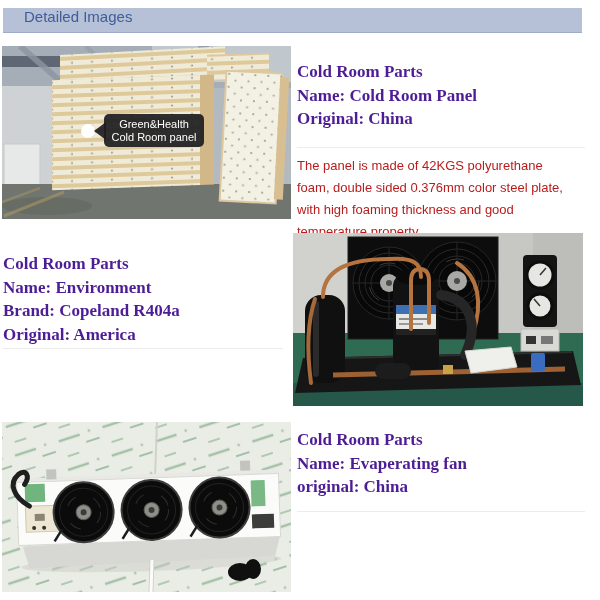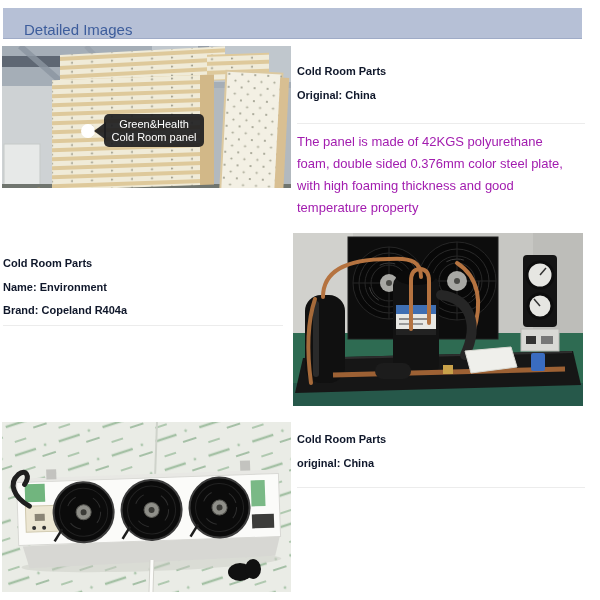--- a/index.html
+++ b/index.html
@@ -1,36 +1,36 @@
 <!DOCTYPE html>
 <html><head>
 <meta charset="utf-8">
 <style>
   html,body{margin:0;padding:0;background:#fff;}
   .page{position:relative;width:600px;height:600px;background:#ffffff;overflow:hidden;
         font-family:"Liberation Sans", sans-serif;}
-  .header-bar{position:absolute;left:3px;top:8px;width:579px;height:31px;
+  .header-bar{position:absolute;left:3px;top:8px;width:579px;height:25px;
         background:#b6c0d6;border-bottom:1px solid #9fabc7;box-sizing:border-box;
-        display:flex;align-items:flex-end;padding-left:21px;}
+        display:flex;align-items:flex-start;padding-left:21px;}
   .header-bar .title{font-size:15px;color:#3d5d9c;}
   .photo{position:absolute;overflow:hidden;}
   .photo svg{display:block;}
-  .photo1{left:2px;top:46px;width:289px;height:142px;}
+  .photo1{left:2px;top:46px;width:289px;height:173px;}
   .photo2{left:293px;top:233px;width:290px;height:173px;}
   .photo3{left:2px;top:422px;width:289px;height:170px;}
   .textcol{position:absolute;}
   .tc1{left:297px;top:60px;width:288px;}
   .tc2{left:3px;top:252px;width:280px;}
   .tc3{left:297px;top:428px;width:288px;}
-  .hline{font-size:11px;font-weight:700;color:#0f172a;line-height:23.5px;}
+  .hline{font-size:17px;font-weight:700;color:#4c1d95;line-height:23.5px;font-family:Liberation Serif, serif;}
   .divider{border-top:1px solid #ececec;height:0;width:100%;}
   .tc1 .divider{margin-top:16px;}
   .tc2 .divider{margin-top:2px;}
   .tc3 .divider{margin-top:12px;}
-  .desc{font-size:13px;color:#a21caf;line-height:22px;margin:7px 12px 0 0;}
+  .desc{font-size:13px;color:#b91c1c;line-height:22px;margin:7px 12px 0 0;}
   .desc.small{font-size:11.5px;line-height:21px;margin-top:6px;}
   svg text{font-family:"Liberation Sans", sans-serif;}
 </style>
 </head>
 <body>
 
 <div class="page">
 
   <div class="header-bar">
     <span class="title">Detailed Images</span>
@@ -82,29 +82,31 @@
         <polygon points="92,85 104,76 104,94" fill="#1d1d1f" opacity="0.92"></polygon>
         <rect x="102" y="68" width="100" height="33" rx="5" fill="#1d1d1f" opacity="0.92"></rect>
         <text x="152" y="82" text-anchor="middle" font-size="11" fill="#ffffff">Green&amp;Health</text>
         <text x="152" y="95" text-anchor="middle" font-size="11" fill="#ffffff">Cold Room panel</text>
       </g>
     </svg>
   </div>
 
   <div class="textcol tc1">
     <div class="hline">Cold Room Parts</div>
+    <div class="hline">Name: Cold Room Panel</div>
     <div class="hline">Original: China</div>
     <div class="divider"></div>
     <p class="desc">The panel is made of 42KGS polyurethane foam, double sided 0.376mm color steel plate, with high foaming thickness and good temperature property</p>
   </div>
 
   <div class="textcol tc2">
     <div class="hline">Cold Room Parts</div>
     <div class="hline">Name: Environment</div>
     <div class="hline">Brand: Copeland R404a</div>
+    <div class="hline">Original: America</div>
     <div class="divider"></div>
   </div>
 
   <div class="photo photo2">
     <svg viewBox="0 0 290 173" width="290" height="173">
       <rect width="290" height="110" fill="#c7c7c3"></rect>
       <rect width="60" height="110" fill="#d3d3cf" opacity="0.8"></rect>
       <rect x="240" width="50" height="110" fill="#bdbdb9"></rect>
       <rect y="100" width="290" height="73" fill="#2e6b52"></rect>
       <rect y="150" width="290" height="23" fill="#26584a"></rect>
@@ -230,17 +232,18 @@
       <line x1="150" y1="138" x2="149" y2="170" stroke="#fcfcfa" stroke-width="3"></line>
       <g>
         <ellipse cx="238" cy="150" rx="12" ry="9" fill="#101010"></ellipse>
         <ellipse cx="251" cy="147" rx="8" ry="10" fill="#101010"></ellipse>
       </g>
     </svg>
   </div>
 
   <div class="textcol tc3">
     <div class="hline">Cold Room Parts</div>
+    <div class="hline">Name: Evaperating fan</div>
     <div class="hline">original: China</div>
     <div class="divider"></div>
   </div>
 
 </div>
 
 </body></html>

